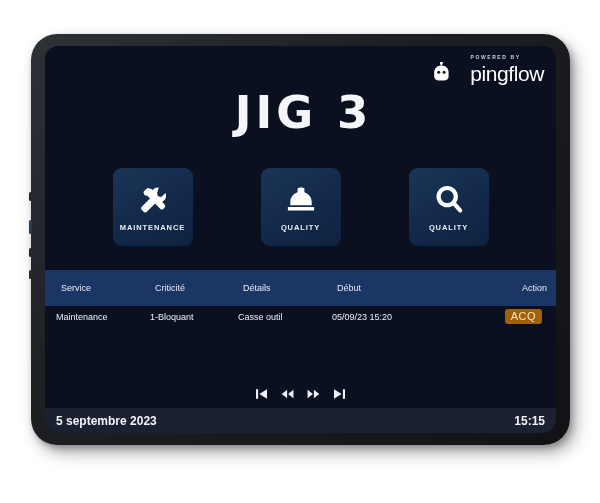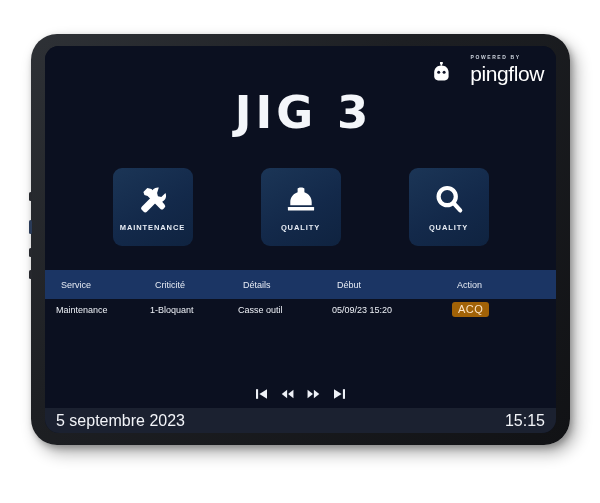--- a/index.html
+++ b/index.html
@@ -150,40 +150,40 @@
     width: 100%;
   }
   .trow {
     display: flex;
     align-items: center;
     height: 20px;
     padding: 0 11px;
   }
   .thead {
     background: #1b3564;
-    height: 29px;
+    height: 36px;
     padding-left: 16px;
   }
   .thead .cell {
     font-size: 9px;
     color: #e6ebf4;
     font-weight: 400;
   }
   .tbody .cell {
     font-size: 9px;
     color: #eef1f7;
   }
   .tbody { background: #0b1020; height: 21px; }
 
   .cell { flex: 0 0 auto; }
   .c-service  { width: 94px; }
   .c-crit     { width: 88px; }
   .c-details  { width: 94px; }
   .c-debut    { width: 120px; }
-  .c-action   { width: 90px; }
+  .c-action   { width: 90px; text-align: right; }
 
   .crit-red { color: #d8302c; }
 
   .badge {
     display: inline-block;
     background: #a16207;
     color: #fbe3c4;
     font-size: 11px;
     font-weight: 400;
     letter-spacing: 0.5px;
@@ -217,23 +217,23 @@
   .footer {
     flex: 0 0 auto;
     height: 25px;
     background: #1b2130;
     display: flex;
     align-items: center;
     justify-content: space-between;
     padding: 0 11px;
   }
   .footer-text {
-    font-size: 16px;
+    font-size: 12px;
     color: #f2f4f8;
-    font-weight: 400;
+    font-weight: 700;
   }
 </style>
 </head>
 <body>
 
 <div id="stage">
 
   <div class="device">
 
     <div class="device-btn b1"></div>

